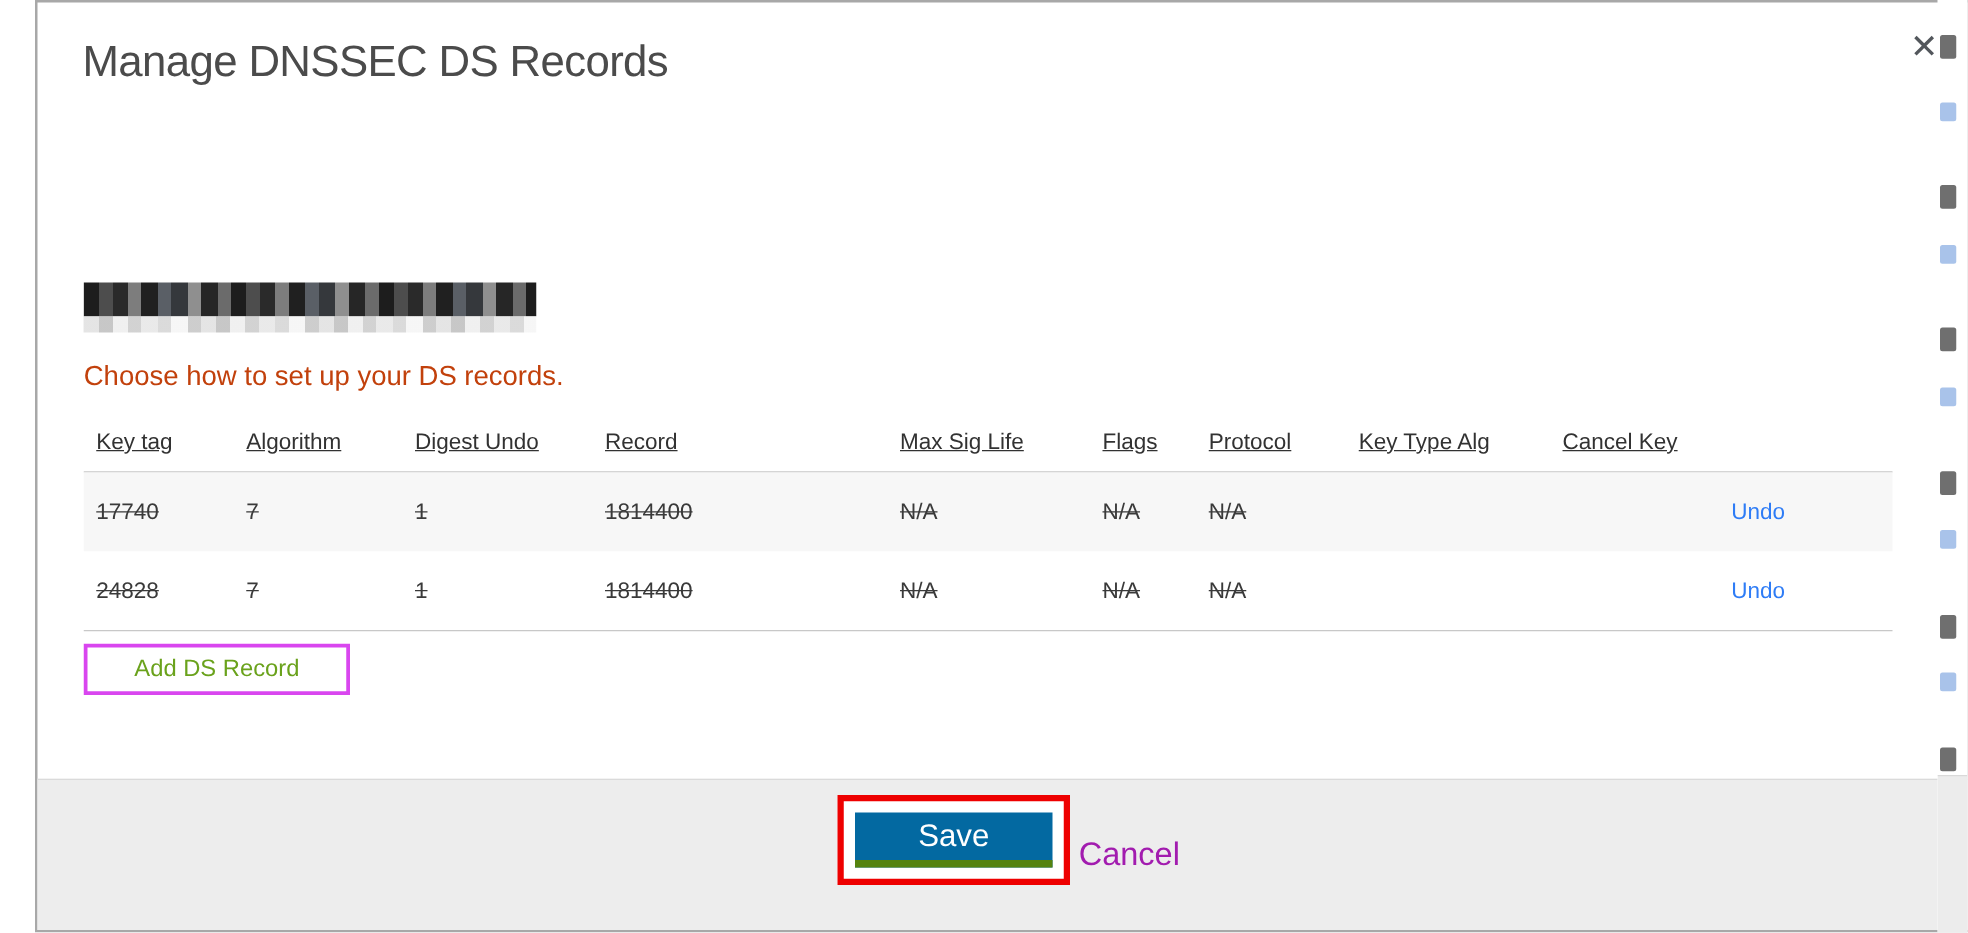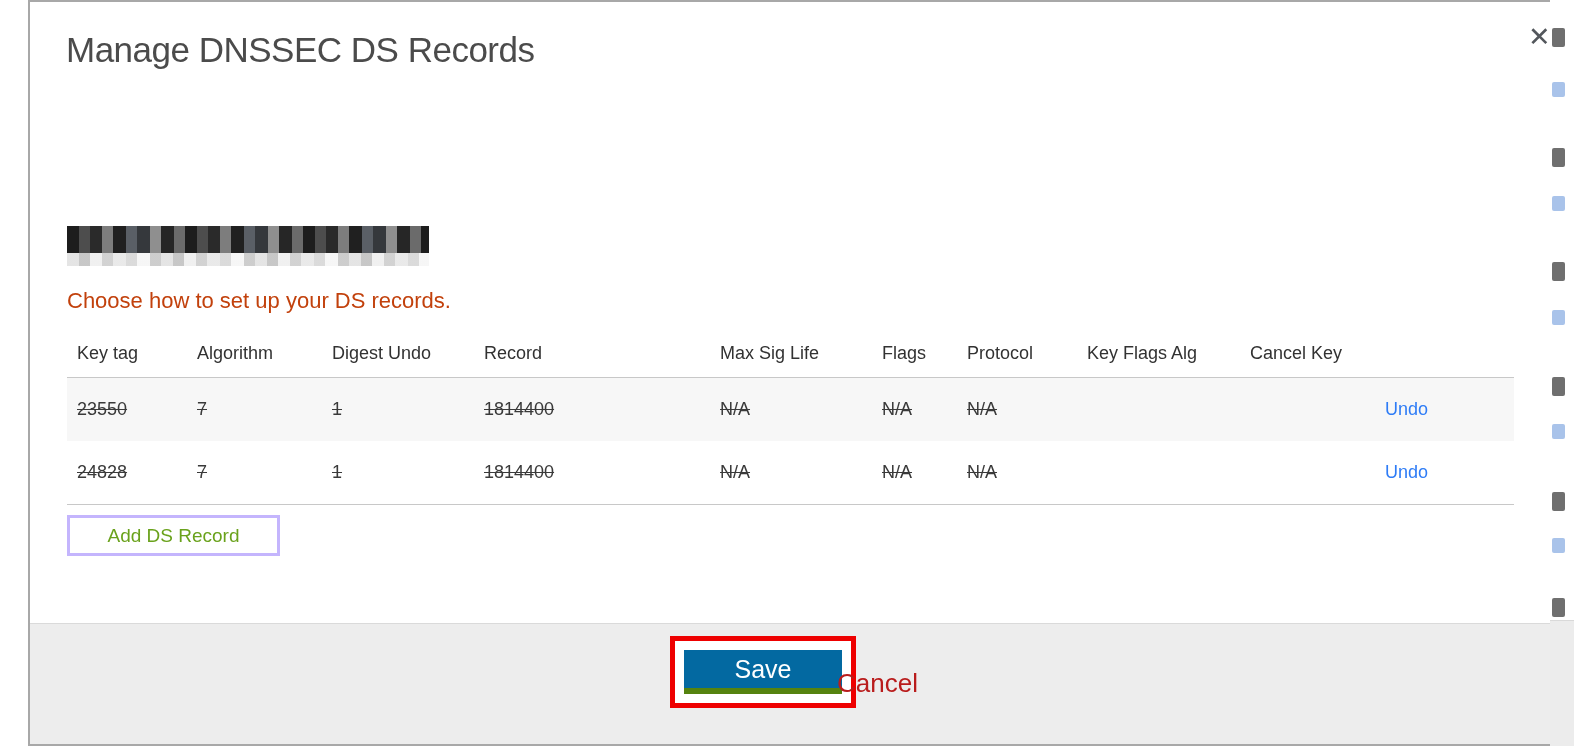--- a/index.html
+++ b/index.html
@@ -18,38 +18,38 @@
   }
   .redacted .rx-bottom { height:13px; opacity:.55;
     background-image:repeating-linear-gradient(90deg,#cfcfcf 0 12px,#9a9a9a 12px 23px,#e4e4e4 23px 35px,#aeaeae 35px 46px,#d8d8d8 46px 59px,#bdbdbd 59px 70px,#efefef 70px 83px,#a5a5a5 83px 94px);
   }
 
   .subtitle { position:absolute; left:37px; top:286px; font-size:22px; color:#c2410c; }
 
   
   .tbl { position:absolute; left:37px; top:328px; width:1447px; font-size:18px; }
   .grid { display:grid; grid-template-columns:130px 135px 152px 236px 162px 85px 120px 163px 1fr 80px; align-items:center; }
-  .tbl-head { height:47px; color:#323232; }
+  .tbl-head { height:47px; color:#323232;text-decoration:underline; }
   .tbl-head > div:first-child { padding-left:10px; }
   .tbl-body { border-top:1px solid #c8c8c8; border-bottom:1px solid #c8c8c8; }
   .tbl-row { height:63px; color:#3a3a3a; }
   .tbl-row > div:first-child { padding-left:10px; }
   .tbl-row.alt { background:#f7f7f7; }
   .cell-struck { text-decoration:line-through; }
   .undo-cell { text-align:right; padding-right:6px; }
   .undo-link { color:#2e7cf6; text-decoration:none; cursor:pointer; }
 
   
-  .add-btn { position:absolute; left:37px; top:513px; width:213px; height:41px; background:#fff; border:3px solid #c4b5fd; color:#6aa21c; font-size:19px; font-family:inherit; cursor:pointer; }
+  .add-btn { position:absolute; left:37px; top:513px; width:213px; height:41px; background:#fff; border:3px solid #d946ef; color:#6aa21c; font-size:19px; font-family:inherit; cursor:pointer; }
 
   
   .footer { position:absolute; left:0; top:621px; width:1544px; height:121px; background:#ededed; border-top:1px solid #dadada; }
   .red-annotation { position:absolute; left:640px; top:12px; border:5px solid #ee0000; background:#fff; padding:9px; }
   .save-btn { display:block; width:158px; height:44px; background:#0369a1; border:none; border-bottom:6px solid #55830f; color:#fff; font-size:25px; font-family:inherit; cursor:pointer; }
-  .cancel-link { position:absolute; left:807px; top:44px; font-size:26px; color:#b91c1c; text-decoration:none; cursor:pointer; }
+  .cancel-link { position:absolute; left:833px; top:44px; font-size:26px; color:#a21caf; text-decoration:none; cursor:pointer; }
 
   
   .bg-strip { position:absolute; left:1550px; top:0; width:24px; height:746px; background:#fff; overflow:hidden; }
   .frag-gray { position:absolute; left:2px; width:13px; height:19px; background:#6f6f6f; border-radius:2px; }
   .frag-blue { position:absolute; left:2px; width:13px; height:15px; background:#a9c3ea; border-radius:2px; }
   .bg-strip .strip-footer { position:absolute; left:0; top:620px; width:24px; height:126px; background:#ececec; border-top:1px solid #d9d9d9; }
 </style>
 </head>
 <body>
 
@@ -69,28 +69,28 @@
 
     <div class="tbl">
       <div class="grid tbl-head">
         <div>Key tag</div>
         <div>Algorithm</div>
         <div>Digest Undo</div>
         <div>Record</div>
         <div>Max Sig Life</div>
         <div>Flags</div>
         <div>Protocol</div>
-        <div>Key Flags Alg</div>
+        <div>Key Type Alg</div>
         <div>Cancel Key</div>
         <div></div>
       </div>
 
       <div class="tbl-body">
         <div class="grid tbl-row alt">
-          <div class="cell-struck">23550</div>
+          <div class="cell-struck">17740</div>
           <div class="cell-struck">7</div>
           <div class="cell-struck">1</div>
           <div class="cell-struck">1814400</div>
           <div class="cell-struck">N/A</div>
           <div class="cell-struck">N/A</div>
           <div class="cell-struck">N/A</div>
           <div class="cell-struck"></div>
           <div class="undo-cell">
             <a class="undo-link">Undo</a>
           </div>

